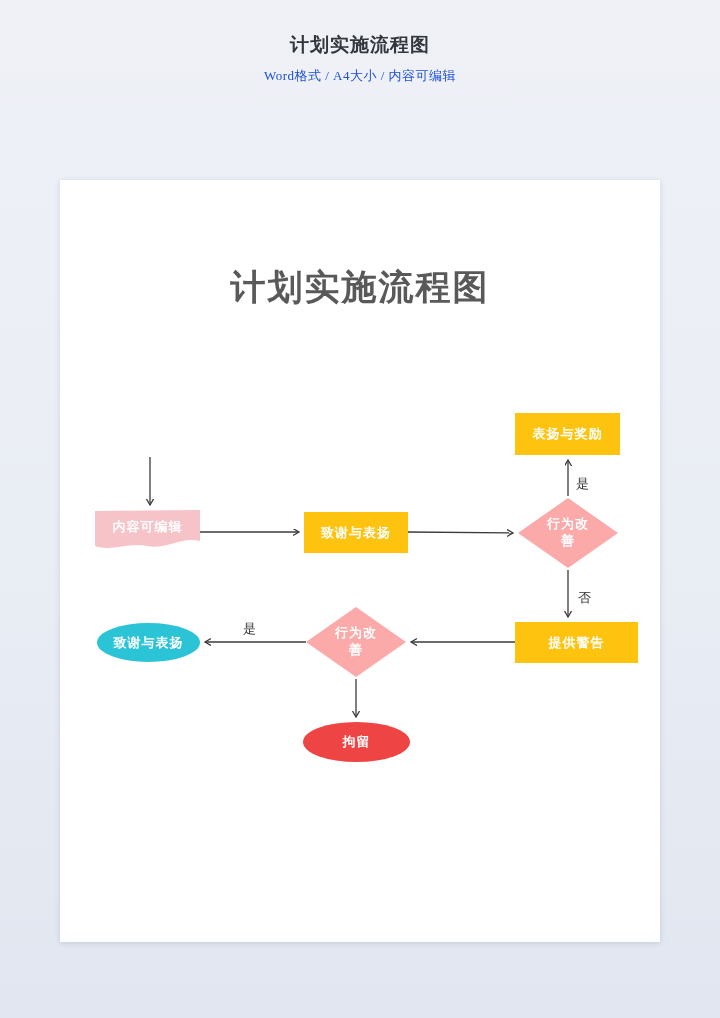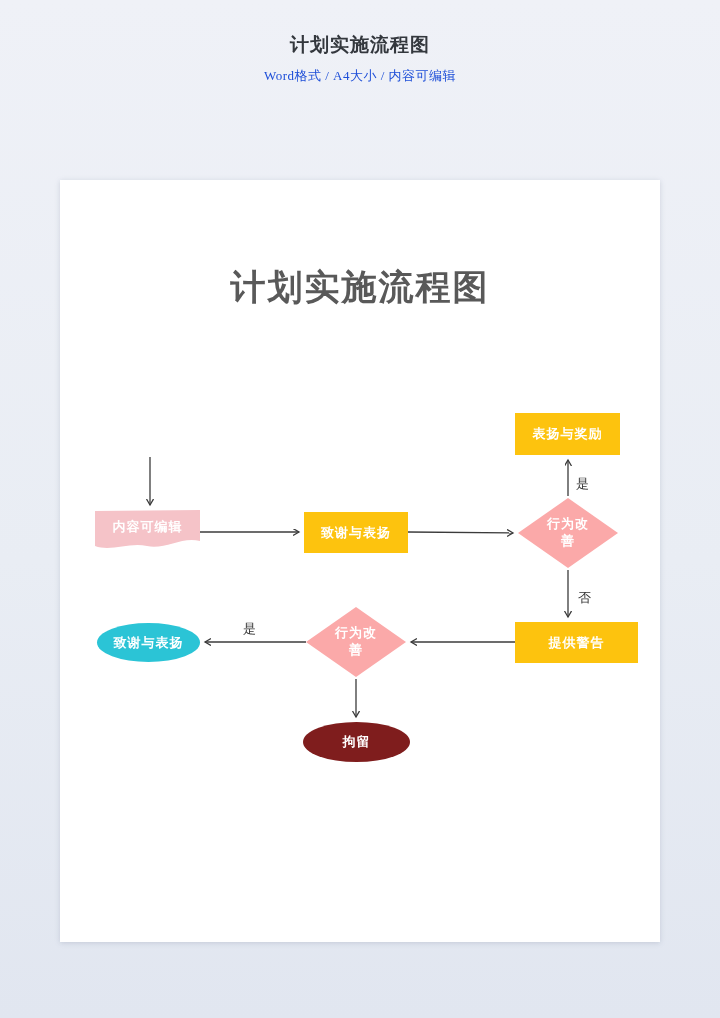--- a/index.html
+++ b/index.html
@@ -133,21 +133,21 @@
       </div>
 
       <div class="node diamond" id="node-decision2" style="background-color: rgb(251, 169, 169);">
         <span class="node-label">行为改善</span>
       </div>
 
       <div class="node ellipse" id="node-thanks" style="background-color: rgb(43, 196, 214);">
         <span class="node-label">致谢与表扬</span>
       </div>
 
-      <div class="node ellipse" id="node-detain" style="background-color: #7f1d1d; text-align: center;">
+      <div class="node ellipse" id="node-detain" style="background-color: #ef4444; text-align: center;">
         <span class="node-label">拘留</span>
       </div>
 
       <span class="edge-label" id="label-yes-right">是</span>
       <span class="edge-label" id="label-no">否</span>
       <span class="edge-label" id="label-yes-left">是</span>
 
     </div>
   </div>
 </div>

